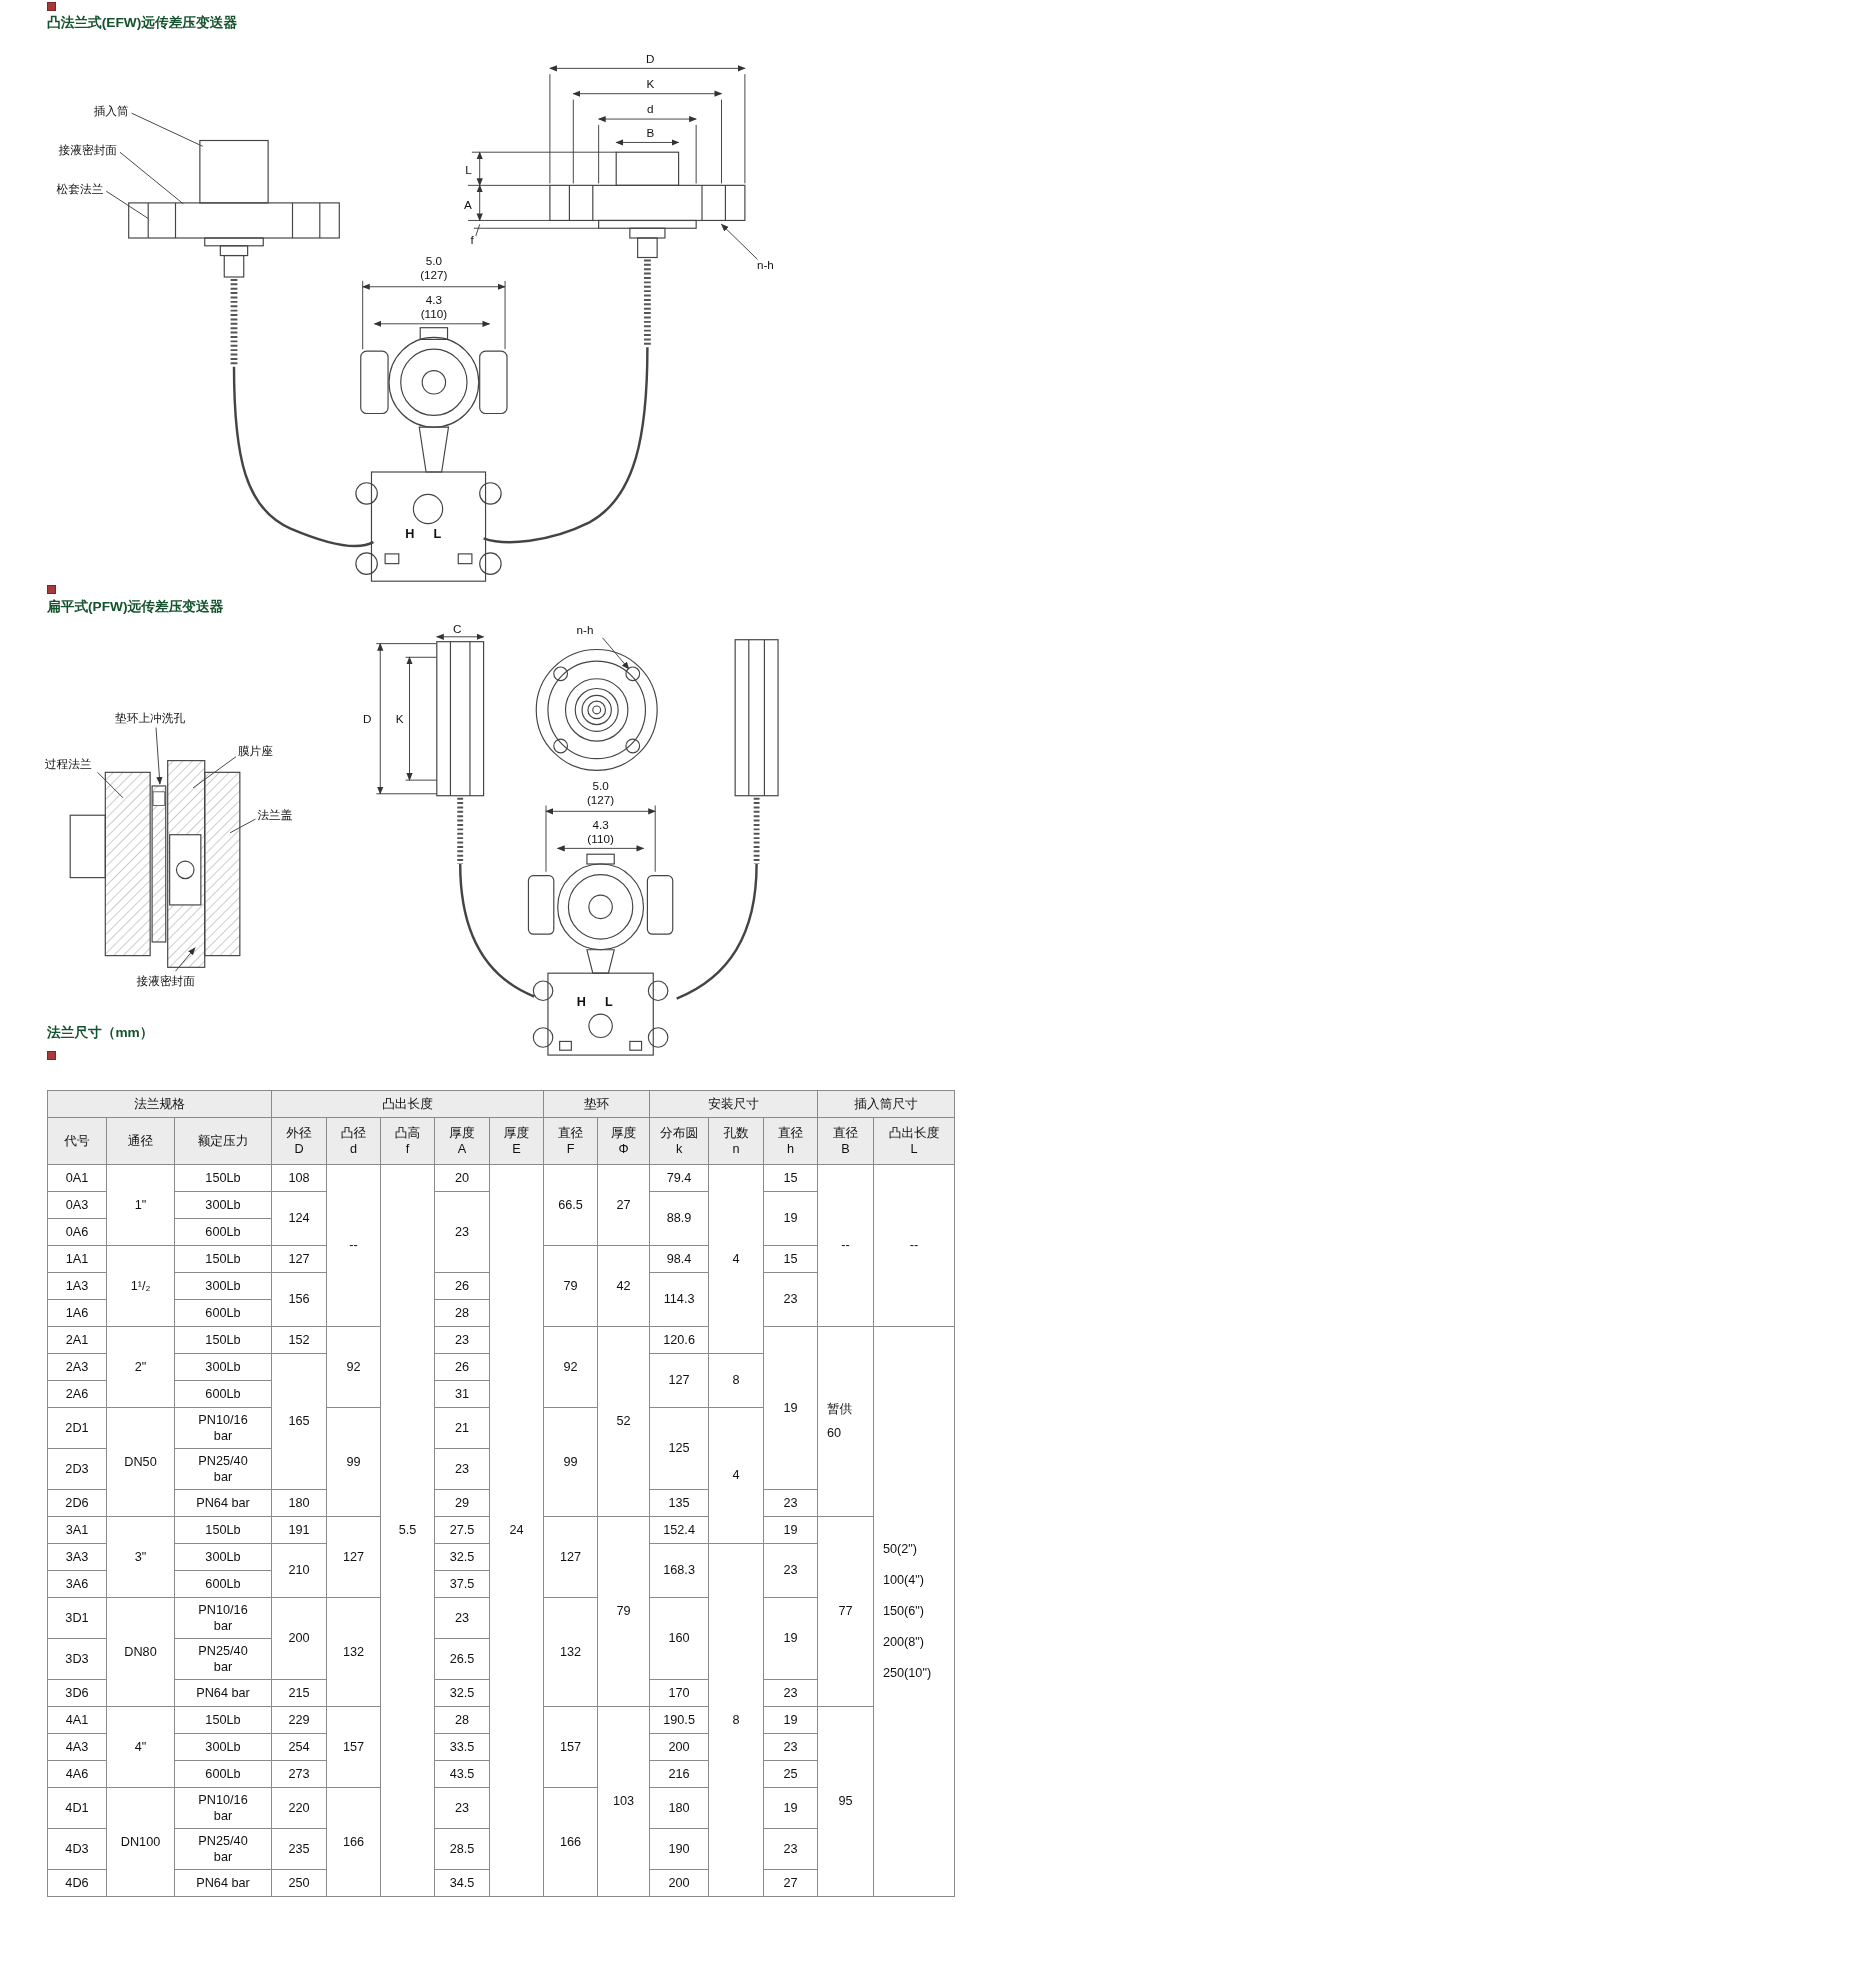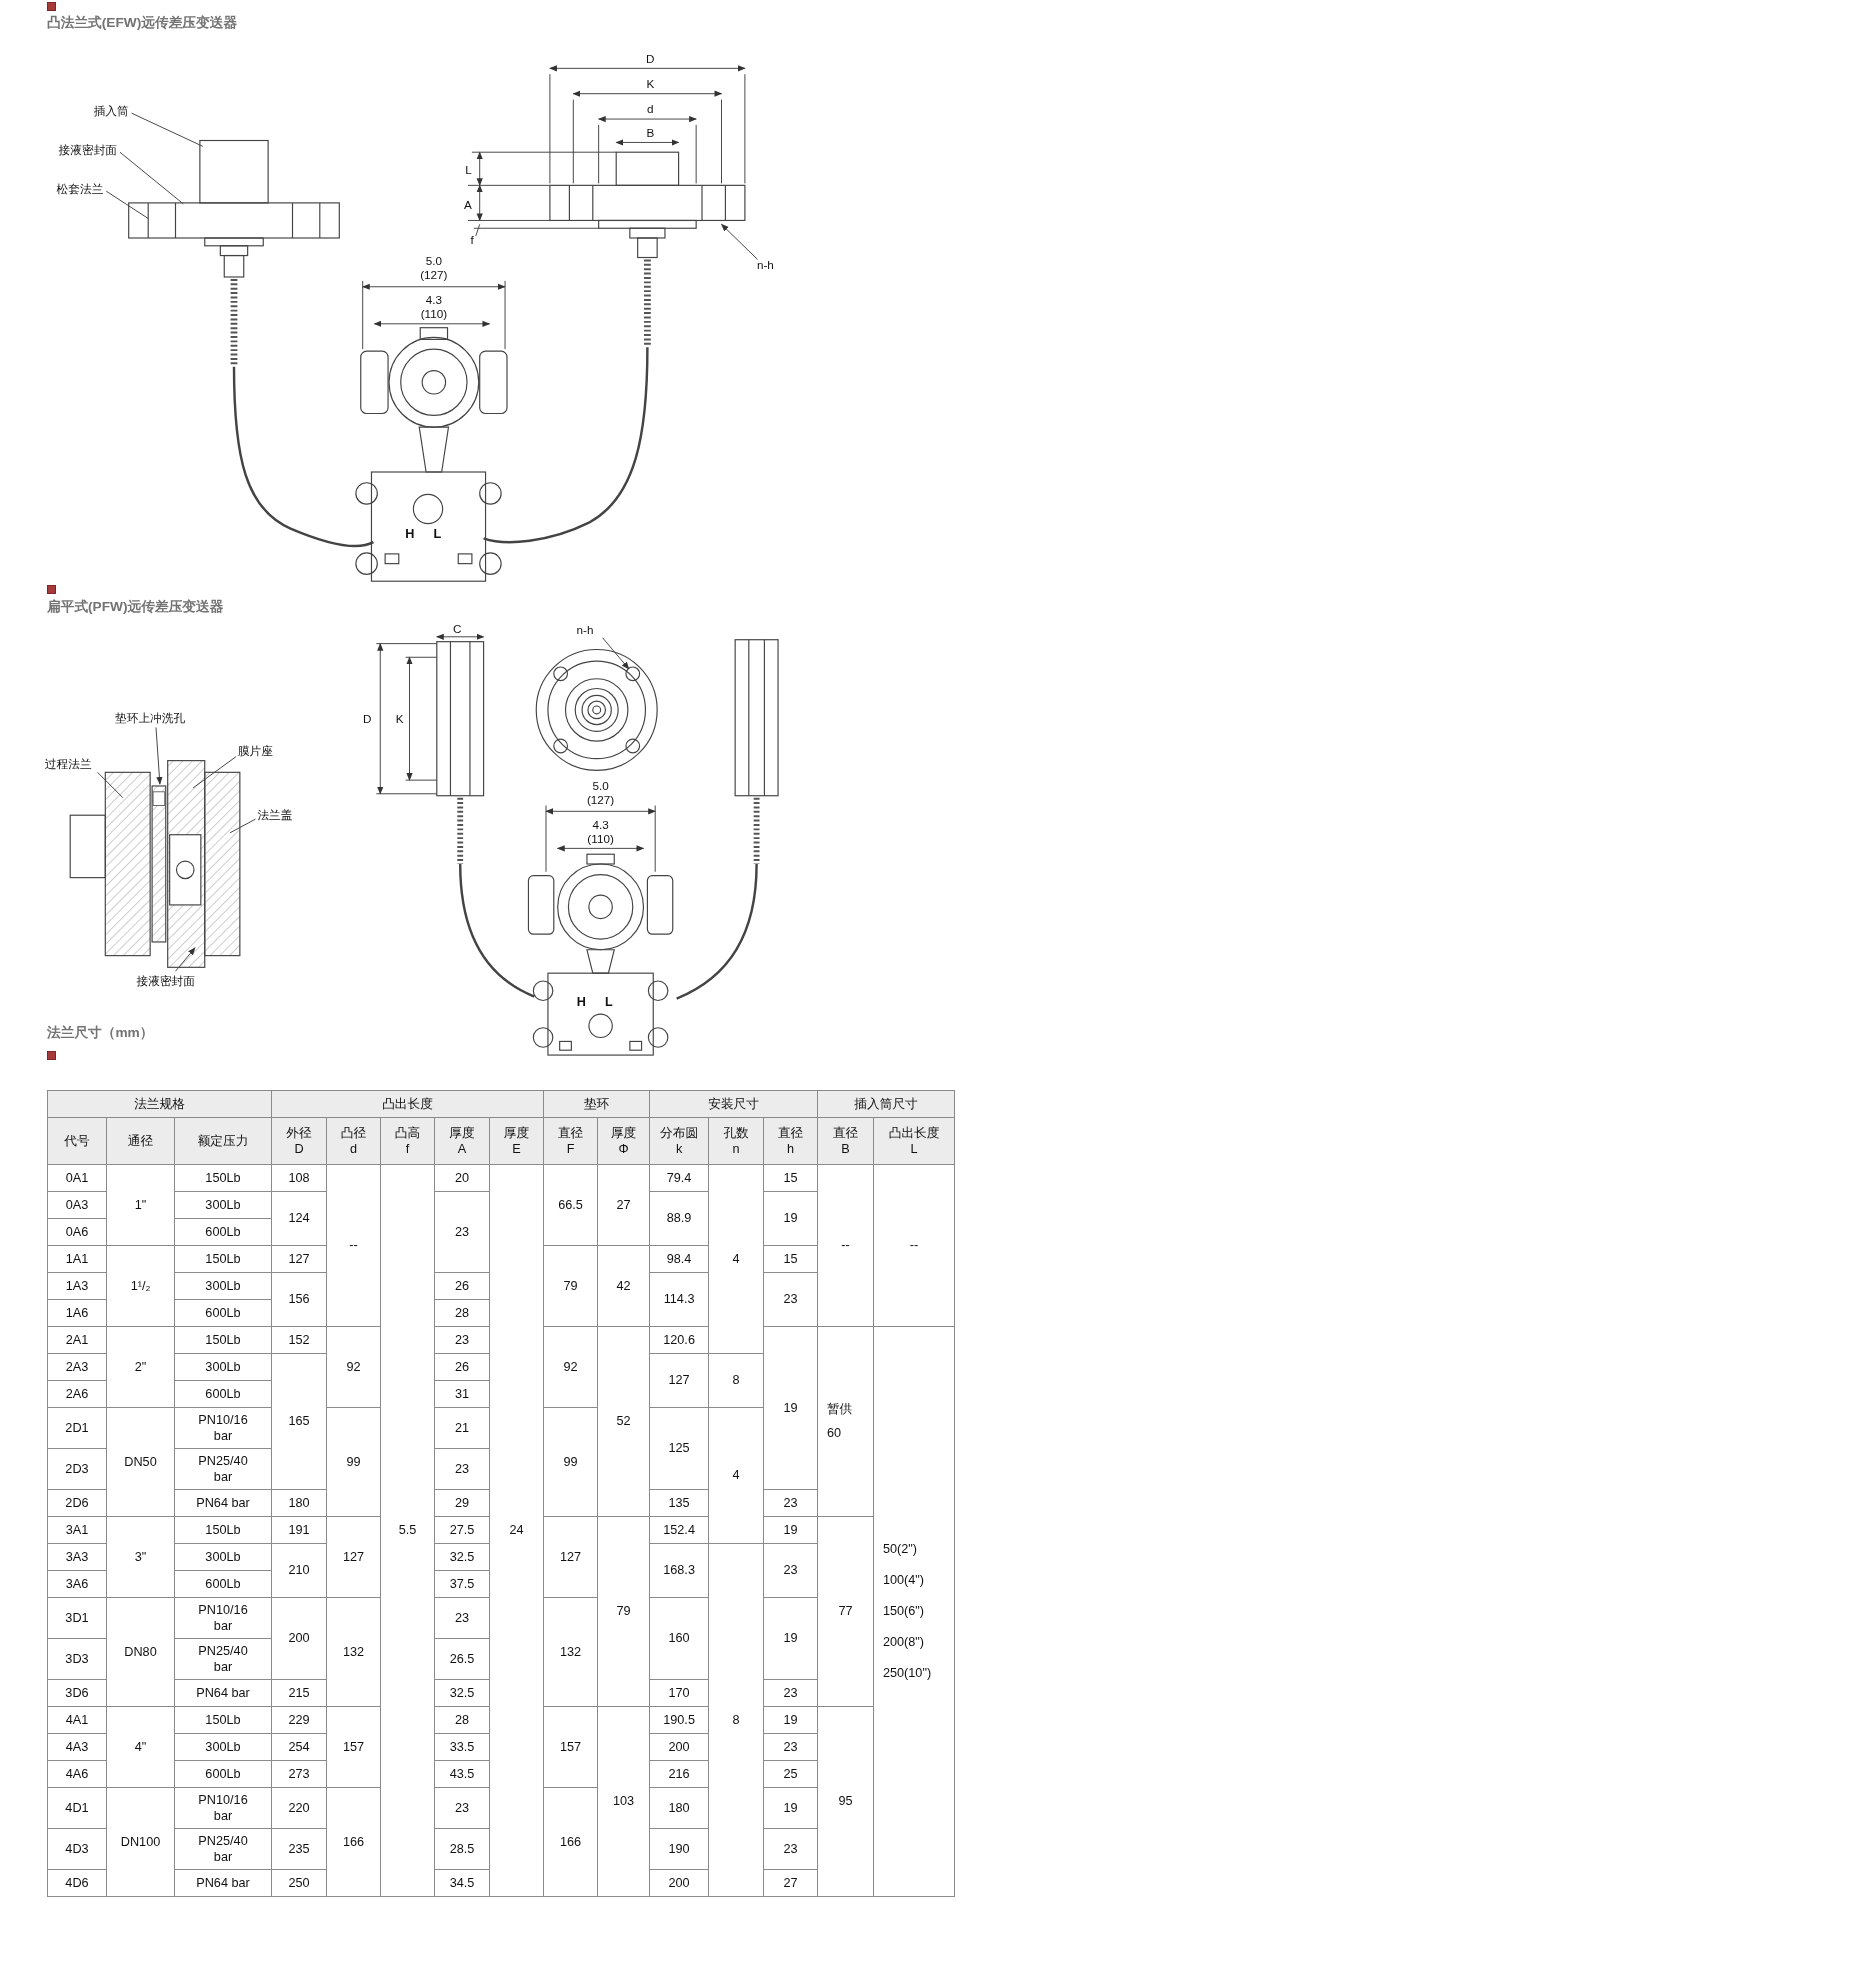--- a/index.html
+++ b/index.html
@@ -6,21 +6,21 @@
   html, body { margin: 0; padding: 0; }
   body {
     width: 1872px; height: 1972px;
     background: #ffffff;
     font-family: "Liberation Sans", "DejaVu Sans", sans-serif;
     color: #111;
     position: relative;
     overflow: hidden;
   }
   .bullet { position: absolute; width: 8.8px; height: 8.8px; background: #a63a3a; border: 1px solid #7e2424; }
-  .sec-title { position: absolute; font-size: 13.7px; font-weight: bold; color: #737373; white-space: nowrap; }
+  .sec-title { position: absolute; font-size: 13.7px; font-weight: bold; color: #14532d; white-space: nowrap; }
   .drawing { position: absolute; }
   svg text { font-family: "Liberation Sans", "DejaVu Sans", sans-serif; font-size: 12px; fill: #111; }
   svg text.dim { font-size: 12px; }
   svg text.hl { font-size: 13px; letter-spacing: 8px; font-weight: bold; }
 
   #flange-table-wrap { position: absolute; left: 47px; top: 1090px; }
   table { border-collapse: collapse; table-layout: fixed; width: 903px; border-radius: 10px; }
   th, td {
     border: 1px solid #8a8a8a;
     font-size: 12.7px; font-weight: normal;

